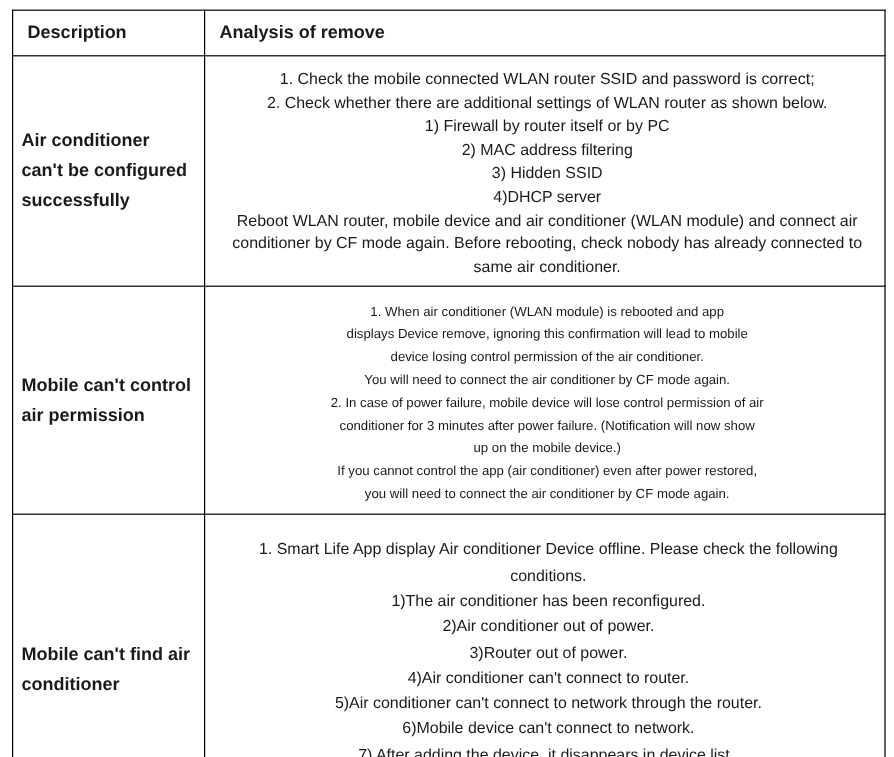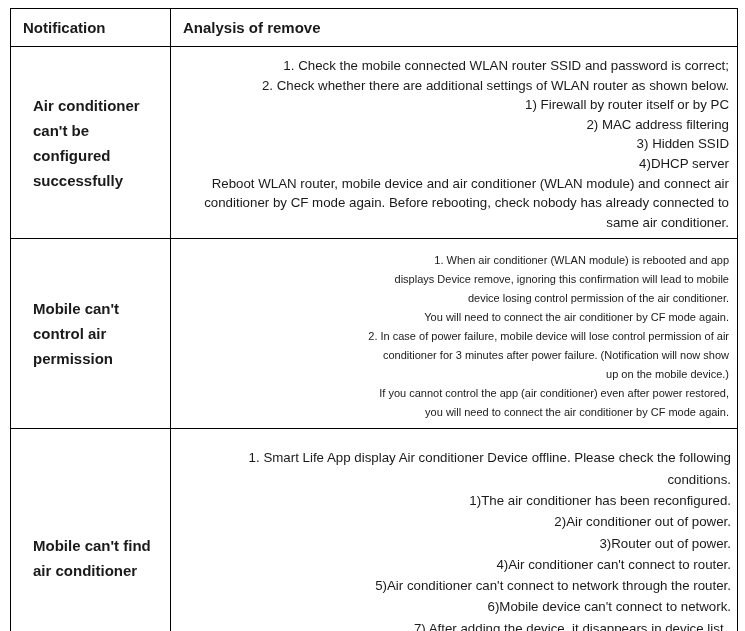--- a/index.html
+++ b/index.html
@@ -42,29 +42,29 @@
     padding: 0 0 0 12px;
     color: #1a1a1a;
   }
 
   
   td.description-cell {
     font-size: 15px;
     font-weight: bold;
     vertical-align: middle;
     text-align: left;
-    padding: 0 10px 0 22px;
+    padding: 0 10px 0 7px;
     line-height: 25px;
     color: #1a1a1a;
   }
 
   
   td.analysis-cell {
     vertical-align: top;
-    text-align: right;
+    text-align: center;
     white-space: pre-line;
     color: #1a1a1a;
     border-radius: 15px;
   }
   tr.row-1 { height: 190px; }
   tr.row-2 { height: 175px; }
   tr.row-3 { height: 211px; }
 
   tr.row-1 td.analysis-cell {
     font-size: 13.3px;
@@ -86,21 +86,21 @@
 <body>
 
 <div class="page">
   <table class="troubleshooting">
     <colgroup>
       <col class="col-desc">
       <col class="col-analysis">
     </colgroup>
     <tbody>
         <tr class="header-row">
-      <th class="header-cell">Notification</th>
+      <th class="header-cell">Description</th>
       <th class="header-cell">Analysis of remove</th>
     </tr>
     <tr class="row-1">
       <td class="description-cell">Air conditioner can't be configured successfully</td>
       <td class="analysis-cell">1. Check the mobile connected WLAN router SSID  and password is correct;
 2. Check whether there are additional settings of WLAN router as shown below.
 1) Firewall by router itself or by PC
 2) MAC address filtering
 3) Hidden SSID
 4)DHCP server

